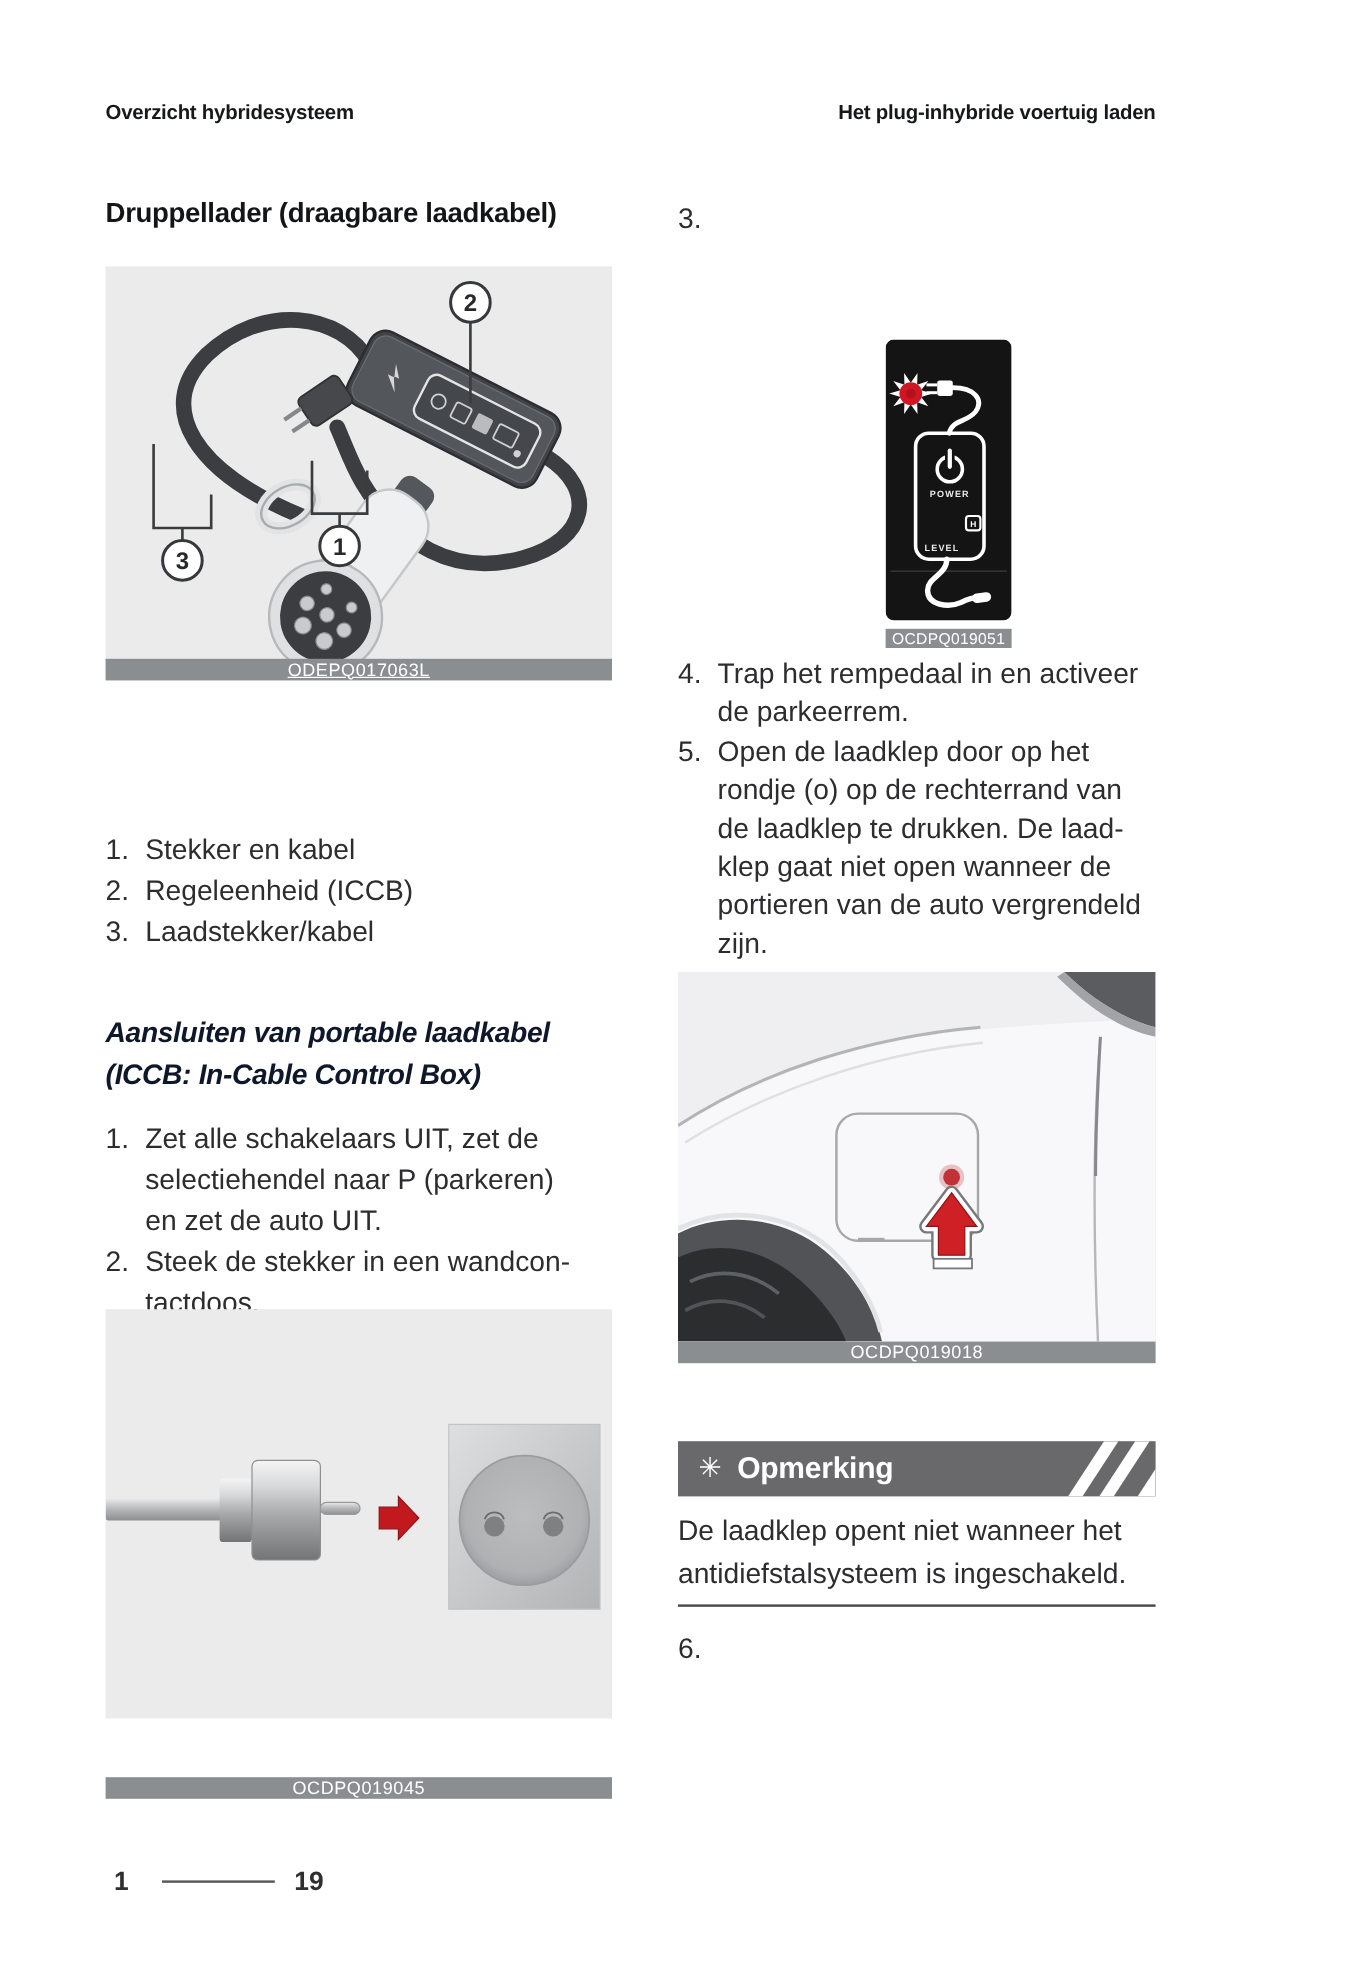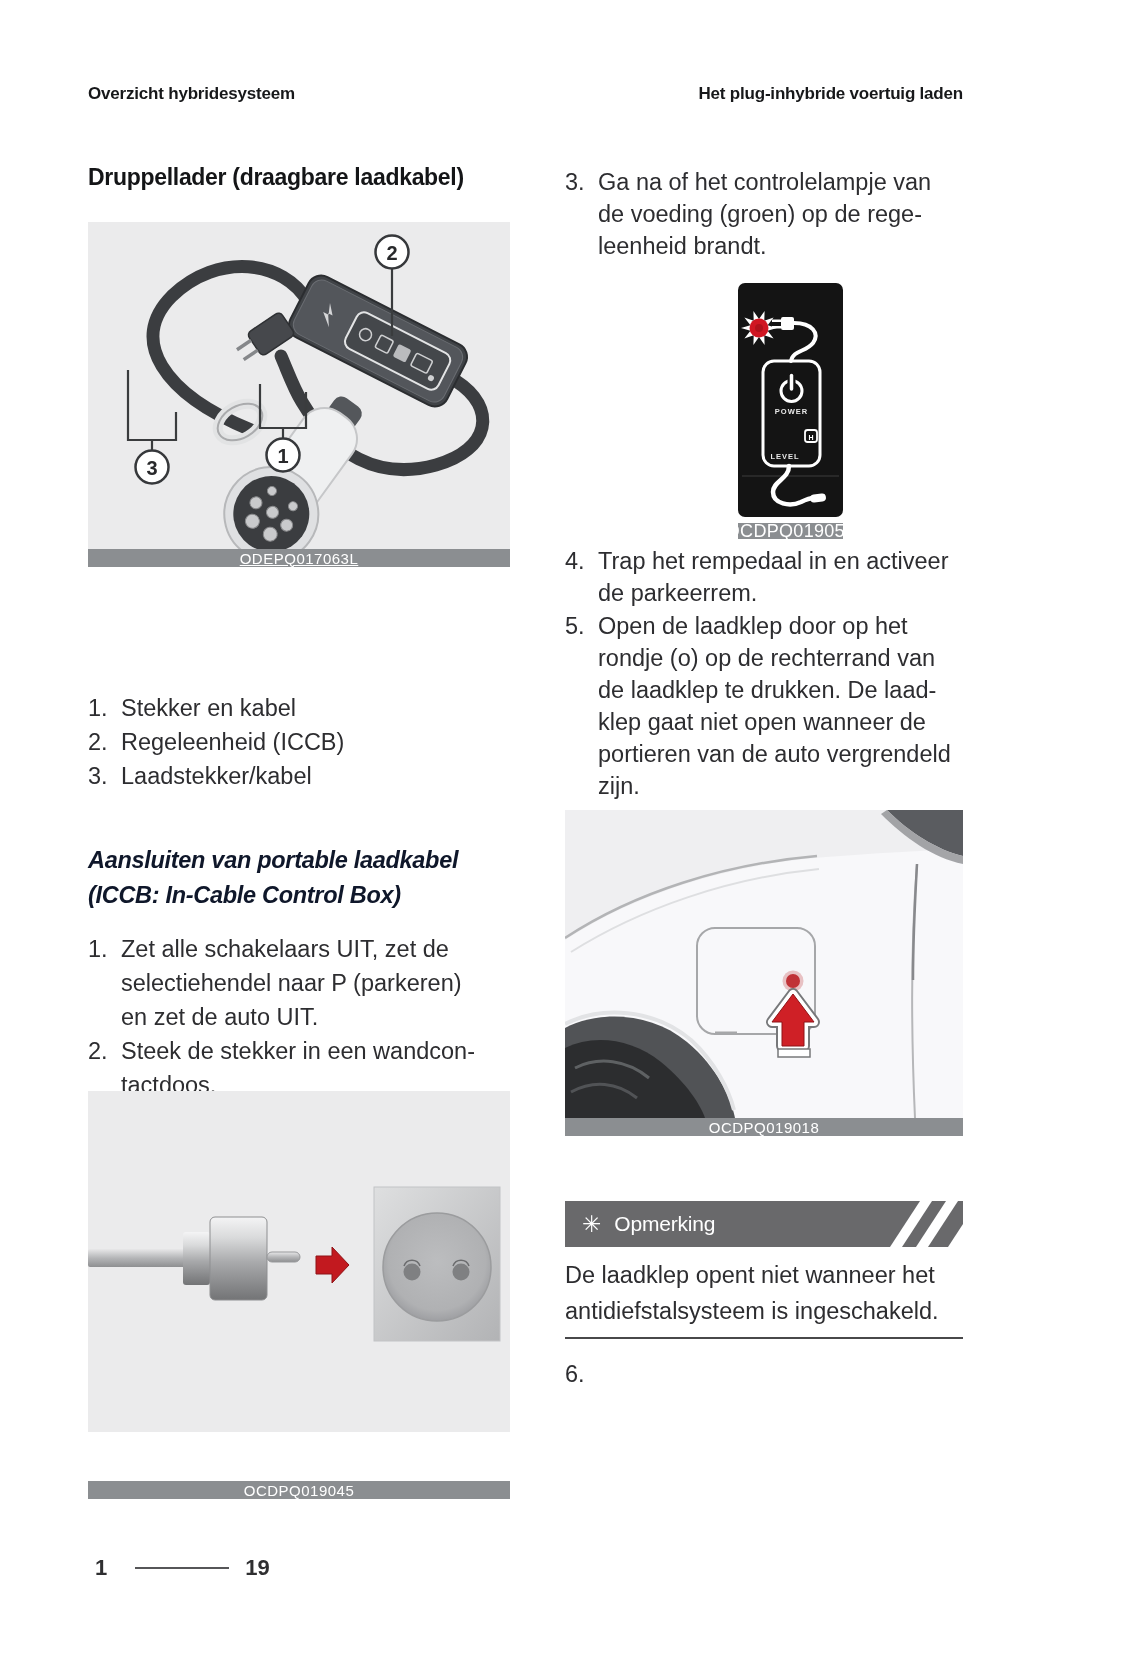--- a/index.html
+++ b/index.html
@@ -36,27 +36,27 @@
   .step .txt{white-space:pre-line;}
 
   .rc .step{line-height:32px;}
   .step3{position:absolute;left:565px;top:166px;width:410px;}
   .step4{position:absolute;left:565px;top:545px;width:410px;}
   .step5{position:absolute;left:565px;top:610px;width:410px;}
   .step6{position:absolute;left:565px;top:1358px;width:410px;}
 
   .fig3wrap{position:absolute;left:738px;top:283px;width:105px;}
   .fig3{width:105px;height:234px;}
-  .cap3{position:static;width:105px;height:16px;margin-top:2px;font-size:18px;background:#8b8e91;
+  .cap3{position:static;width:105px;height:16px;margin-top:2px;font-size:13px;background:#8b8e91;
         color:#fff;display:flex;align-items:center;justify-content:center;letter-spacing:0.3px;}
 
   .notebar{position:absolute;left:565px;top:1201px;width:398px;height:46px;background:#69696b;
            display:flex;align-items:center;color:#fff;}
   .notebar .sym{font-family:"DejaVu Sans",sans-serif;font-size:23px;margin:0 13px 0 17px;}
-  .notebar .ttl{font-size:21px;font-weight:normal;letter-spacing:-0.2px;}
+  .notebar .ttl{font-size:25px;font-weight:bold;letter-spacing:-0.2px;}
   .notebar svg{position:absolute;right:0;top:0;width:120px;height:46px;}
   .notetext{position:absolute;left:565px;top:1257px;width:402px;font-size:23.5px;line-height:36px;white-space:pre-line;}
   .notedivider{position:absolute;left:565px;top:1337px;width:398px;border-top:2px solid #48484a;}
 
   .footer{position:absolute;left:95px;top:1555px;display:flex;align-items:center;
           font-size:22px;font-weight:600;color:#2f2f31;}
   .footer .rule{width:94px;height:2px;background:#565658;margin:0 16px 0 28px;}
 
   svg text{font-family:"Liberation Sans","DejaVu Sans",sans-serif;}
 </style>
@@ -199,23 +199,20 @@
       <circle cx="373" cy="181" r="8.5" fill="#7f8082"></circle>
       <path d="M316,175 A8.5,8.5 0 0 1 332,175" fill="none" stroke="#6b6c6e" stroke-width="1.5"></path>
       <path d="M365,175 A8.5,8.5 0 0 1 381,175" fill="none" stroke="#6b6c6e" stroke-width="1.5"></path>
     </svg>
   </div>
   <div class="capbar cap2">OCDPQ019045</div>
 
   <div class="rc">
     <div class="step step3">
       <span class="num">3.</span>
-      <span class="txt">Ga na of het controlelampje van
-de voeding (groen) op de rege-
-leenheid brandt.</span>
     </div>
 
     <div class="fig3wrap">
       <svg class="fig3" viewBox="0 0 105 234">
         <rect x="0" y="0" width="105" height="234" rx="7" fill="#141414"></rect>
         <line x1="4" y1="193" x2="101" y2="193" stroke="#3c3c3c" stroke-width="1"></line>
 
         <polygon points="39,45 29.6,47.8 35.6,55.6 26.3,52.3 26.6,62.1 21,54 15.4,62.1 15.7,52.3 6.4,55.6 12.4,47.8 3,45 12.4,42.2 6.4,34.4 15.7,37.7 15.4,27.9 21,36 26.6,27.9 26.3,37.7 35.6,34.4 29.6,42.2" fill="#ffffff"></polygon>
         <circle cx="21" cy="45" r="9.5" fill="#d01622"></circle>
         <circle cx="21" cy="45" r="4" fill="#a20f18" opacity="0.7"></circle>

